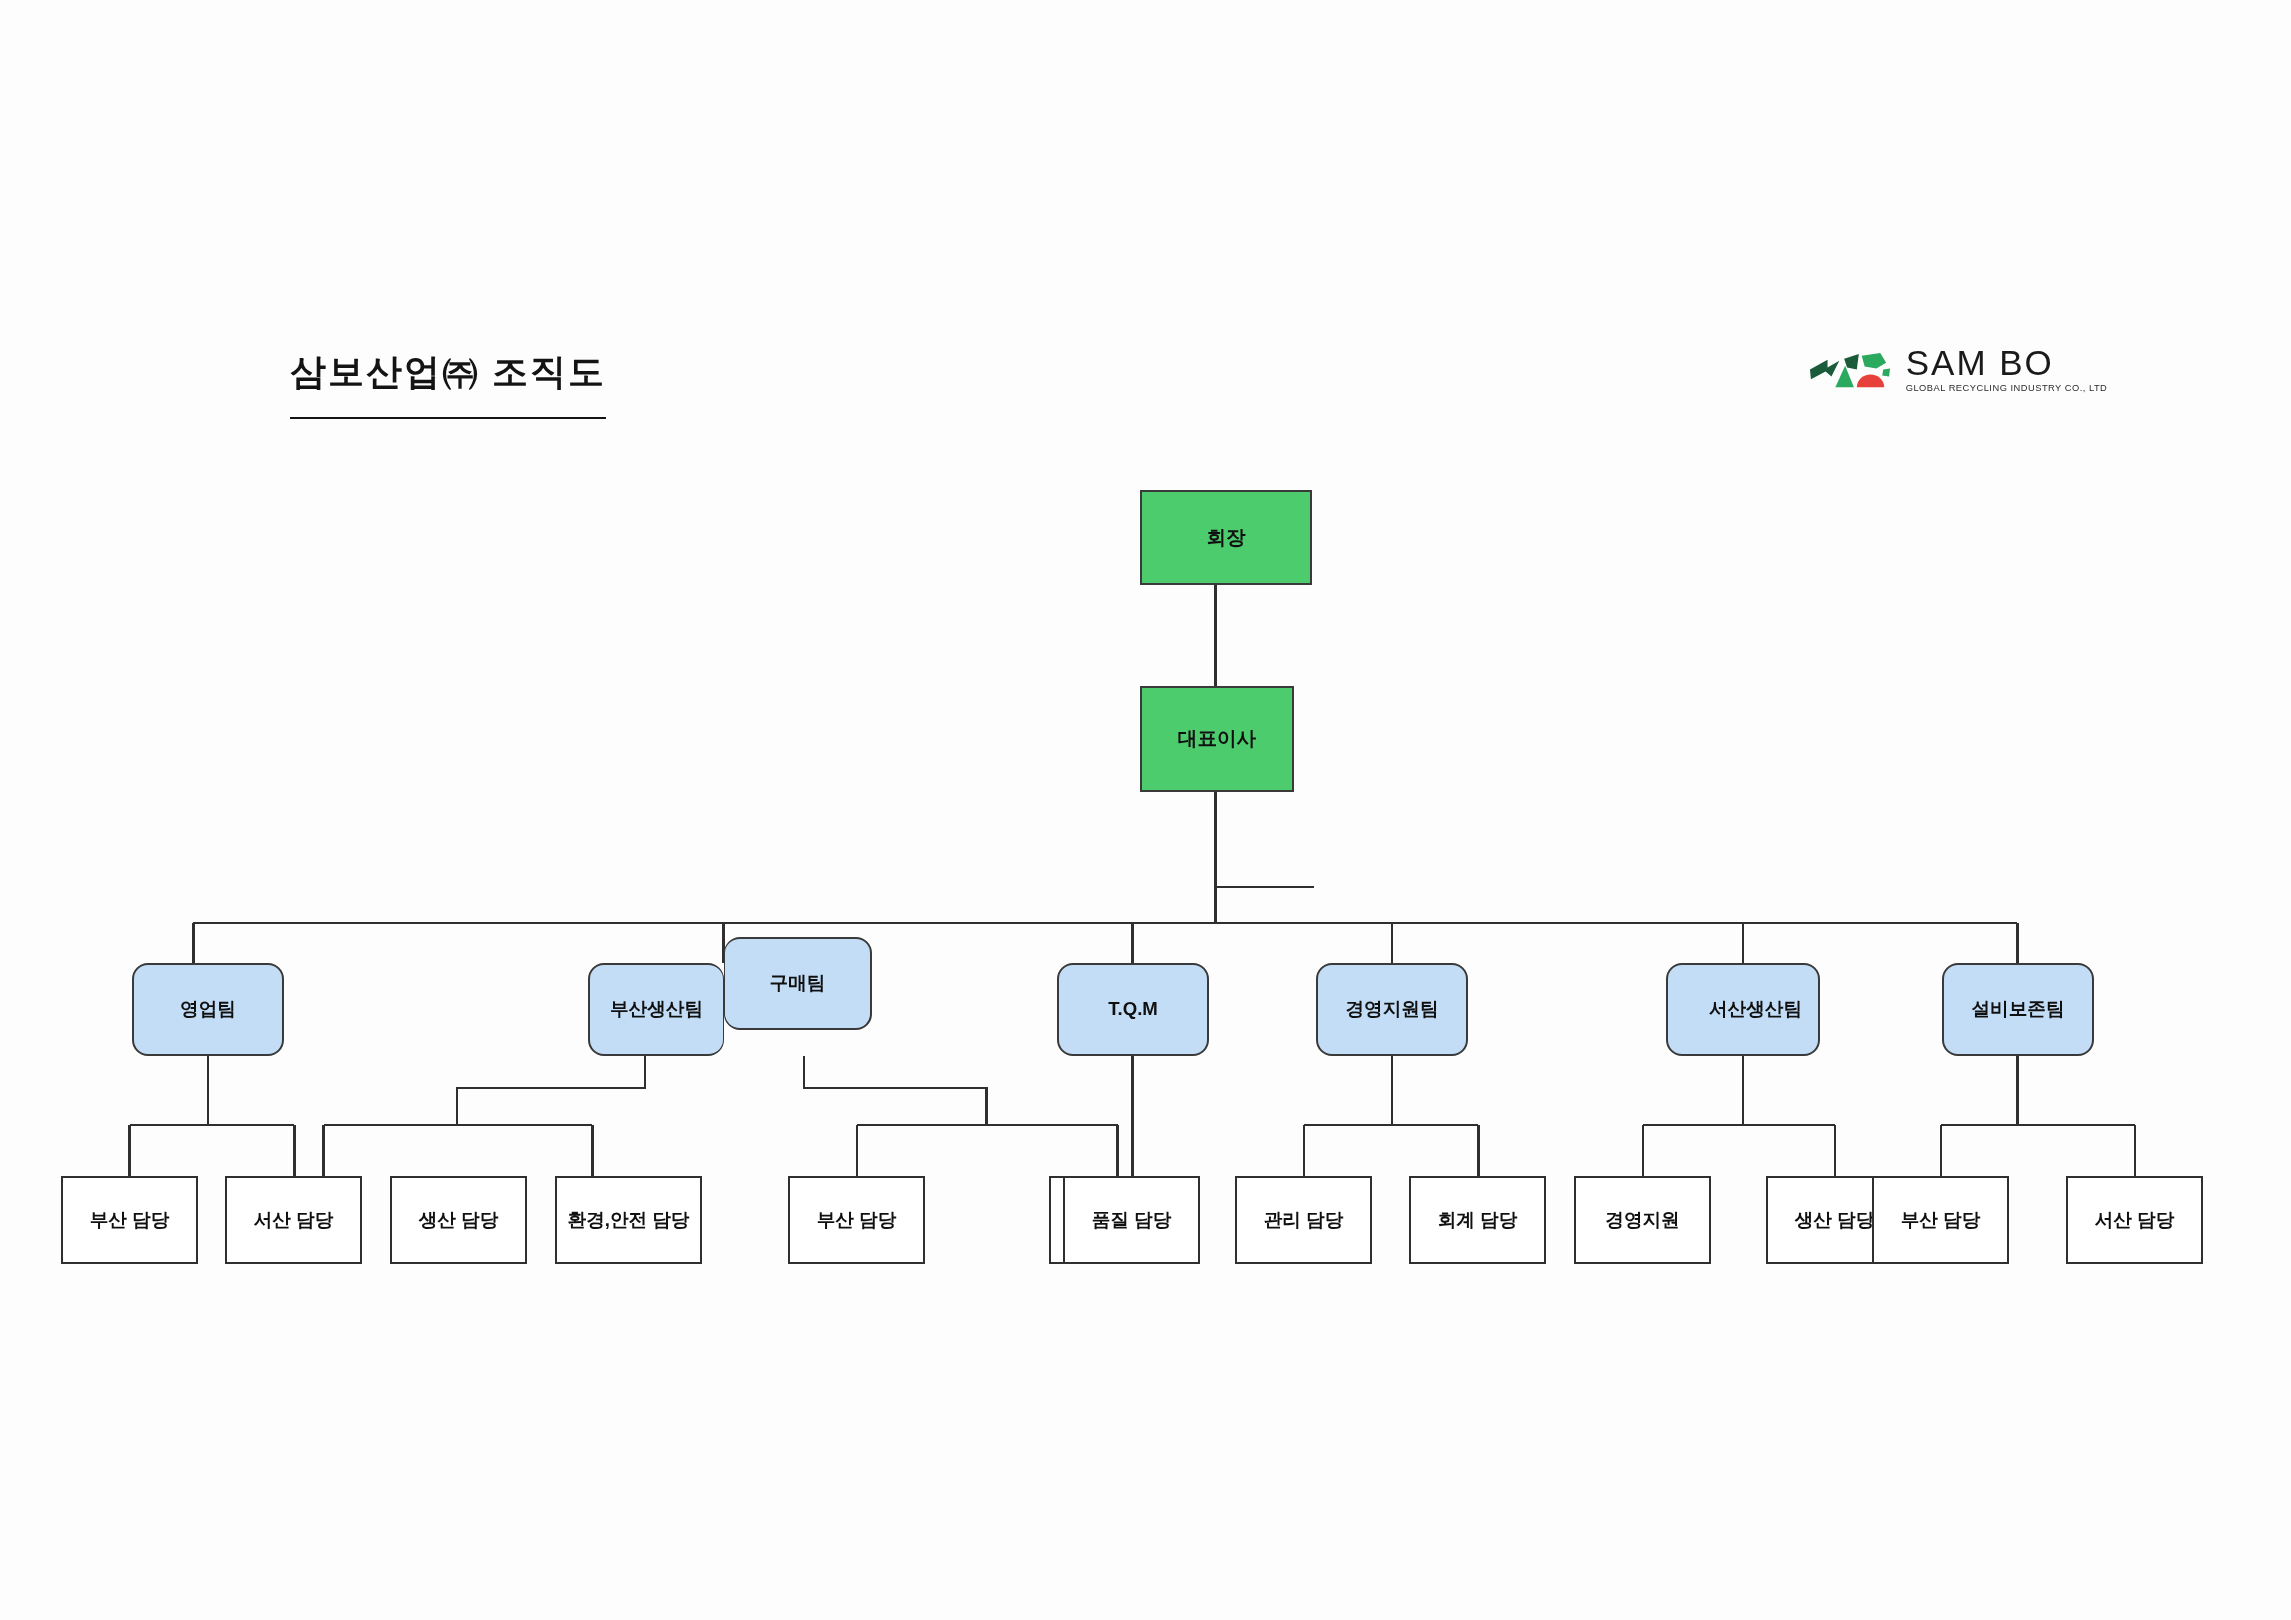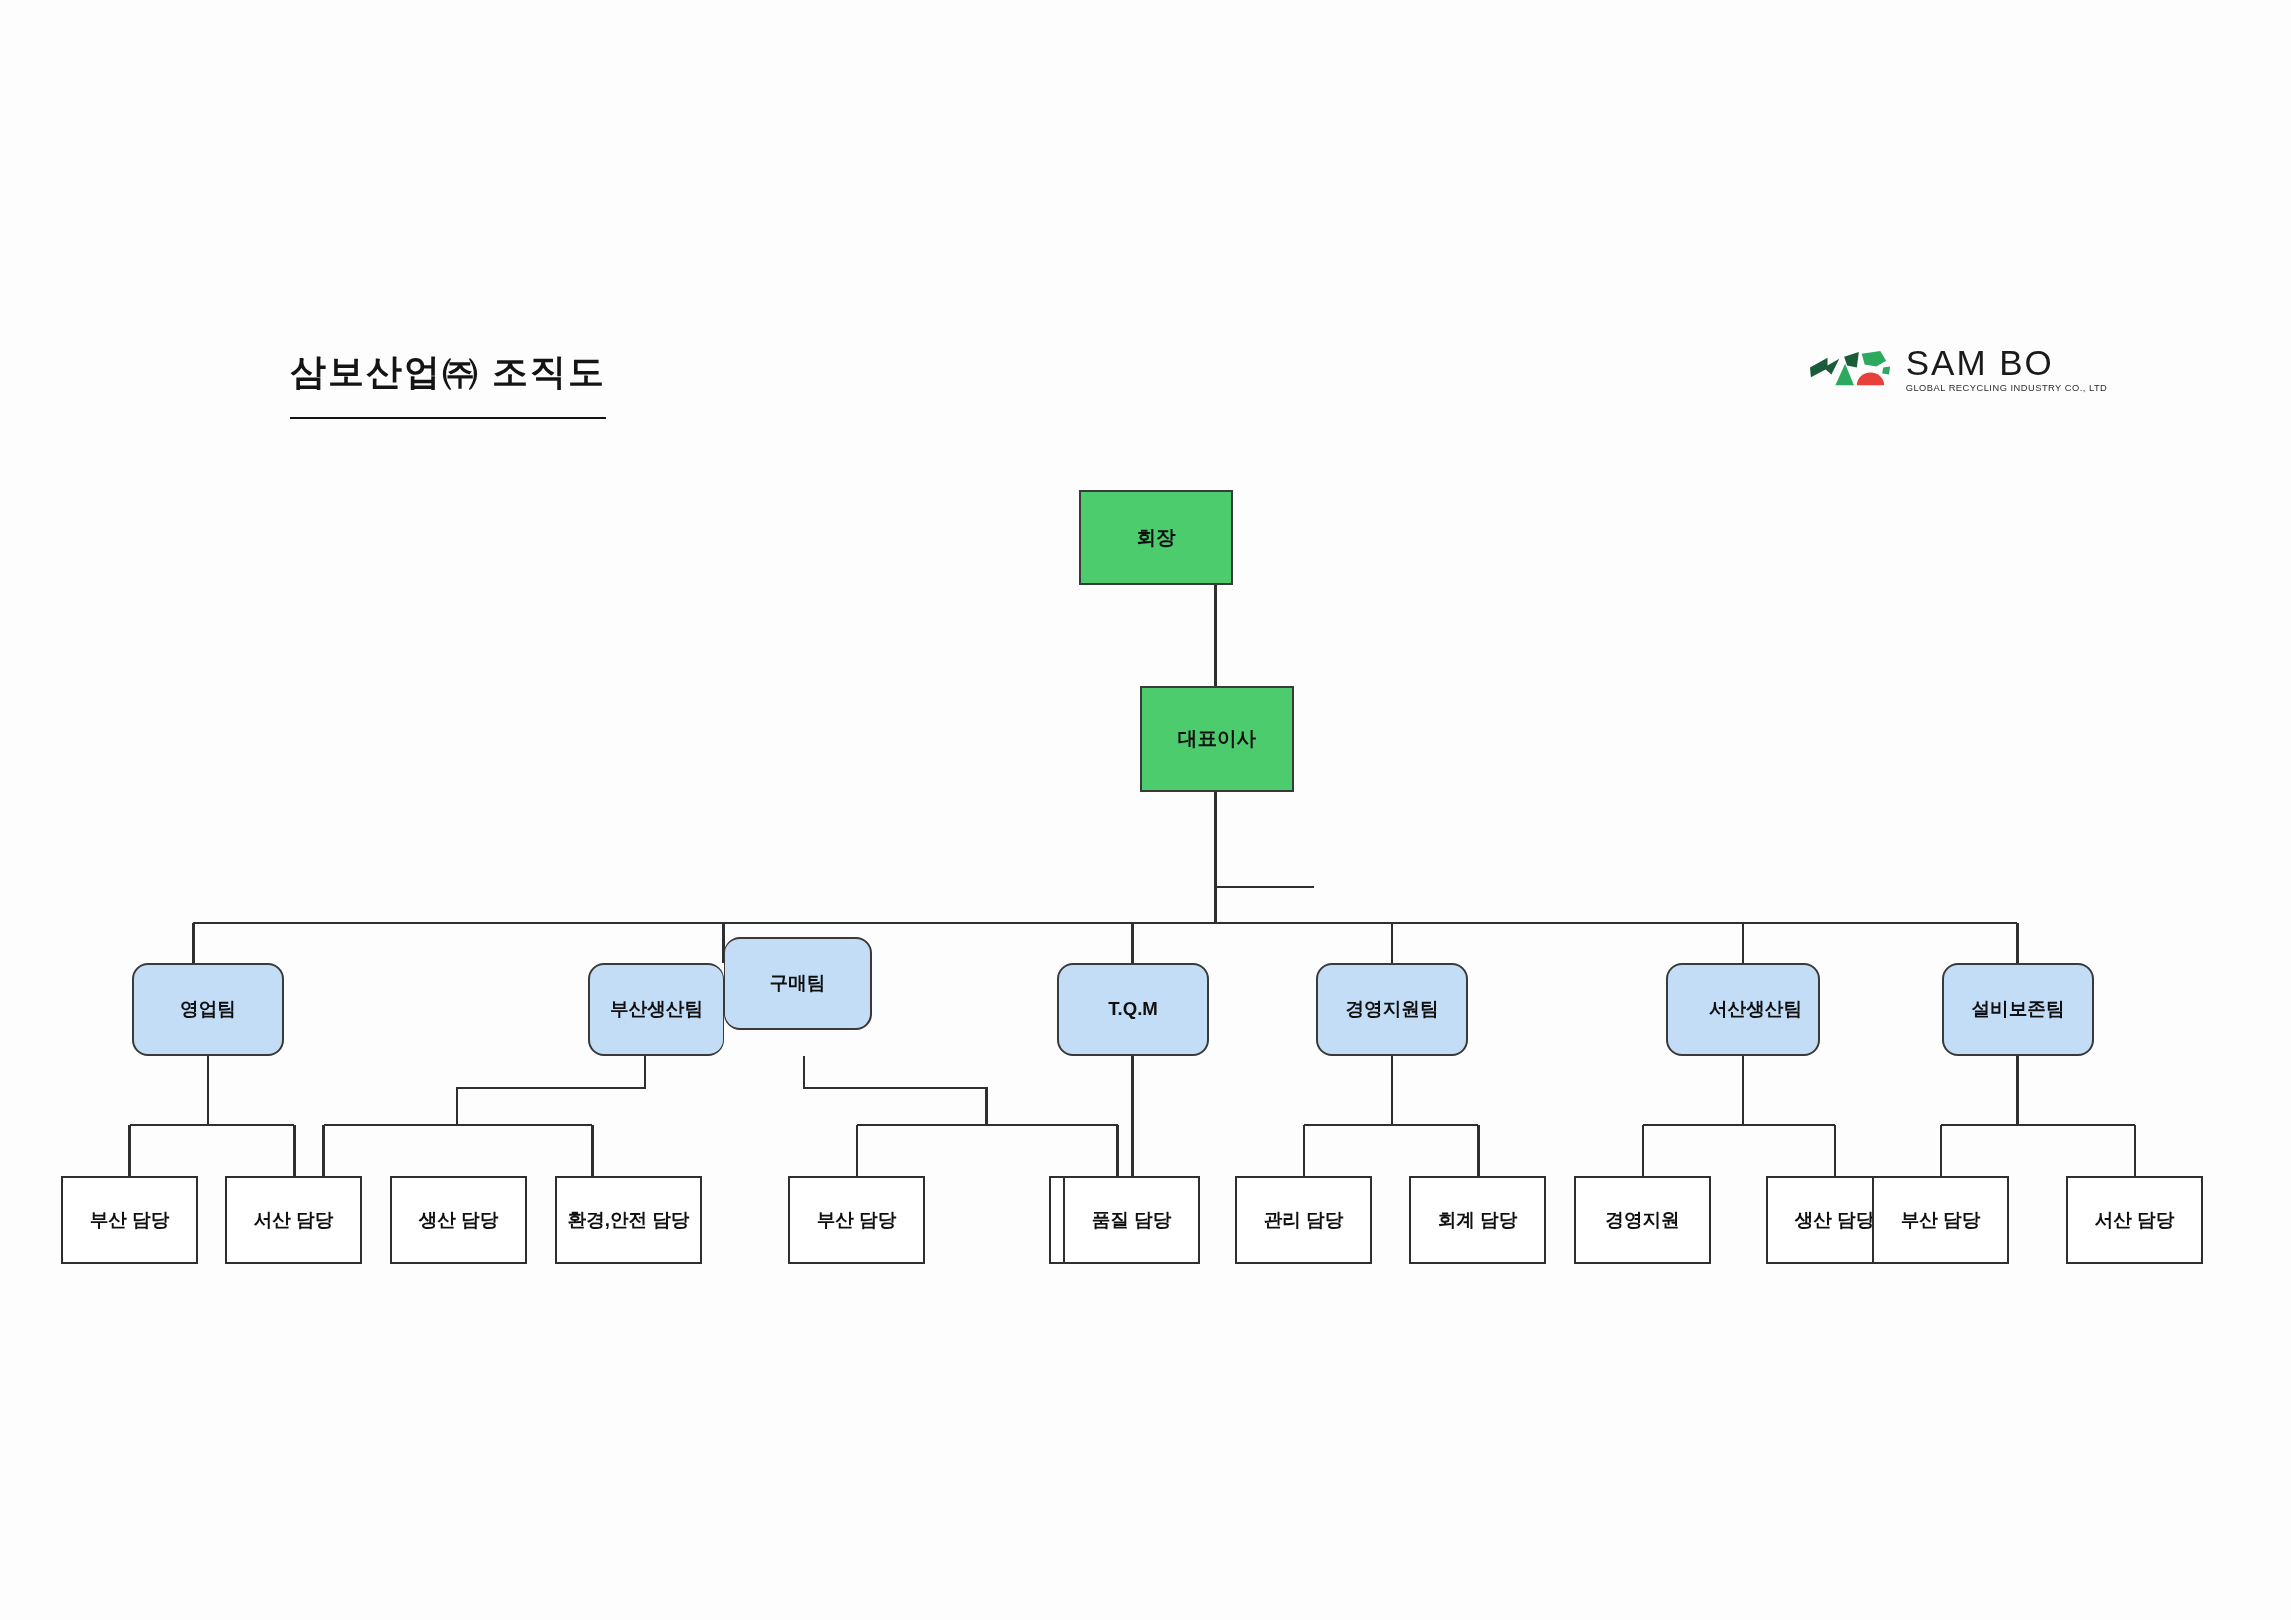--- a/index.html
+++ b/index.html
@@ -32,21 +32,21 @@
     border-bottom: 2.9px solid #141414;
     padding-bottom: 20px;
     white-space: nowrap;
   }
 
   #brand-logo {
     position: absolute;
     left: 1808px;
     top: 345px;
     display: flex;
-    align-items: center;
+    align-items: flex-end;
     gap: 13.7px;
   }
   #brand-mark { flex: 0 0 auto; }
   #brand-text-wrap {
     display: flex;
     flex-direction: column;
     justify-content: center;
     line-height: 1;
   }
   #brand-name {
@@ -194,21 +194,21 @@
         <path d="M1872,1148 L1872,1200"></path>
 
         <path d="M2058,1078 L2058,1148"></path>
         <path d="M1980,1148 L2178,1148"></path>
         <path d="M1980,1148 L1980,1200"></path>
         <path d="M2178,1148 L2178,1200"></path>
 
       </g>
     </svg>
 
-    <div class="node exec" style="left:1079px; top:490px; width:154px; height:95px;">
+    <div class="node exec" style="left:1140px; top:490px; width:172px; height:95px;">
       <span>회장</span>
     </div>
 
     <div class="node exec" style="left:1140px; top:686px; width:154px; height:106px;">
       <span>대표이사</span>
     </div>
 
 
     <div class="node team" style="left:132px; top:963px; width:152px; height:93px;">
       <span>영업팀</span>

